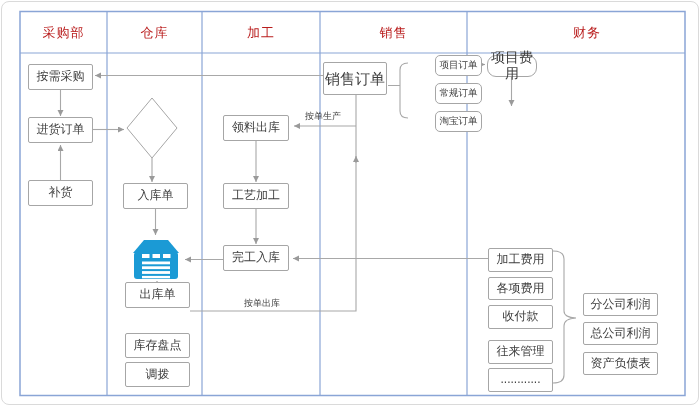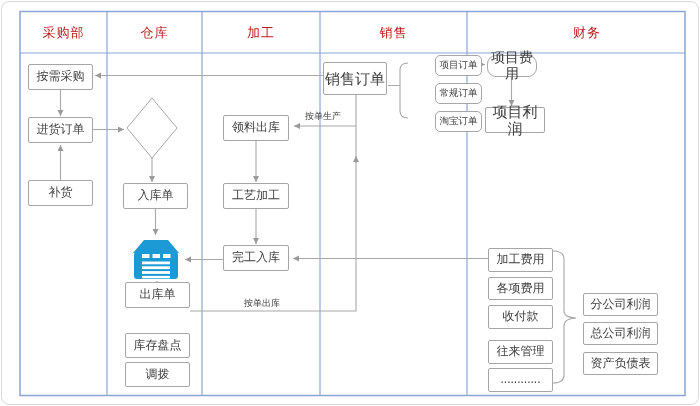--- a/index.html
+++ b/index.html
@@ -105,21 +105,20 @@
   <div class="node" style="left:223px;top:115px;width:66px;height:26px">领料出库</div>
   <div class="node" style="left:223px;top:183px;width:66px;height:26px">工艺加工</div>
   <div class="node" style="left:223px;top:245px;width:66px;height:26px">完工入库</div>
 
   <div class="node big" style="left:323px;top:62px;width:64px;height:33px">销售订单</div>
   <div class="node small" style="left:408px;top:55px;width:47px;height:21px">项目订单</div>
   <div class="node small" style="left:408px;top:83px;width:47px;height:21px">常规订单</div>
   <div class="node small" style="left:408px;top:111px;width:47px;height:21px">淘宝订单</div>
 
   <div class="node smallish" style="left:487px;top:55px;width:50px;height:22px">项目费用</div>
-  <div class="node big" style="left:485px;top:107px;width:60px;height:26px">项目利润</div>
   <div class="node" style="left:488px;top:248px;width:65px;height:24px">加工费用</div>
   <div class="node" style="left:488px;top:277px;width:65px;height:23px">各项费用</div>
   <div class="node" style="left:488px;top:305px;width:65px;height:24px">收付款</div>
   <div class="node" style="left:488px;top:340px;width:65px;height:24px">往来管理</div>
   <div class="node" style="left:488px;top:368px;width:65px;height:24px">............</div>
   <div class="node" style="left:583px;top:293px;width:75px;height:23px">分公司利润</div>
   <div class="node" style="left:583px;top:322px;width:75px;height:23px">总公司利润</div>
   <div class="node" style="left:583px;top:352px;width:75px;height:23px">资产负债表</div>
 
   <div class="edge-label" style="left:299px;top:110px;width:48px">按单生产</div>

